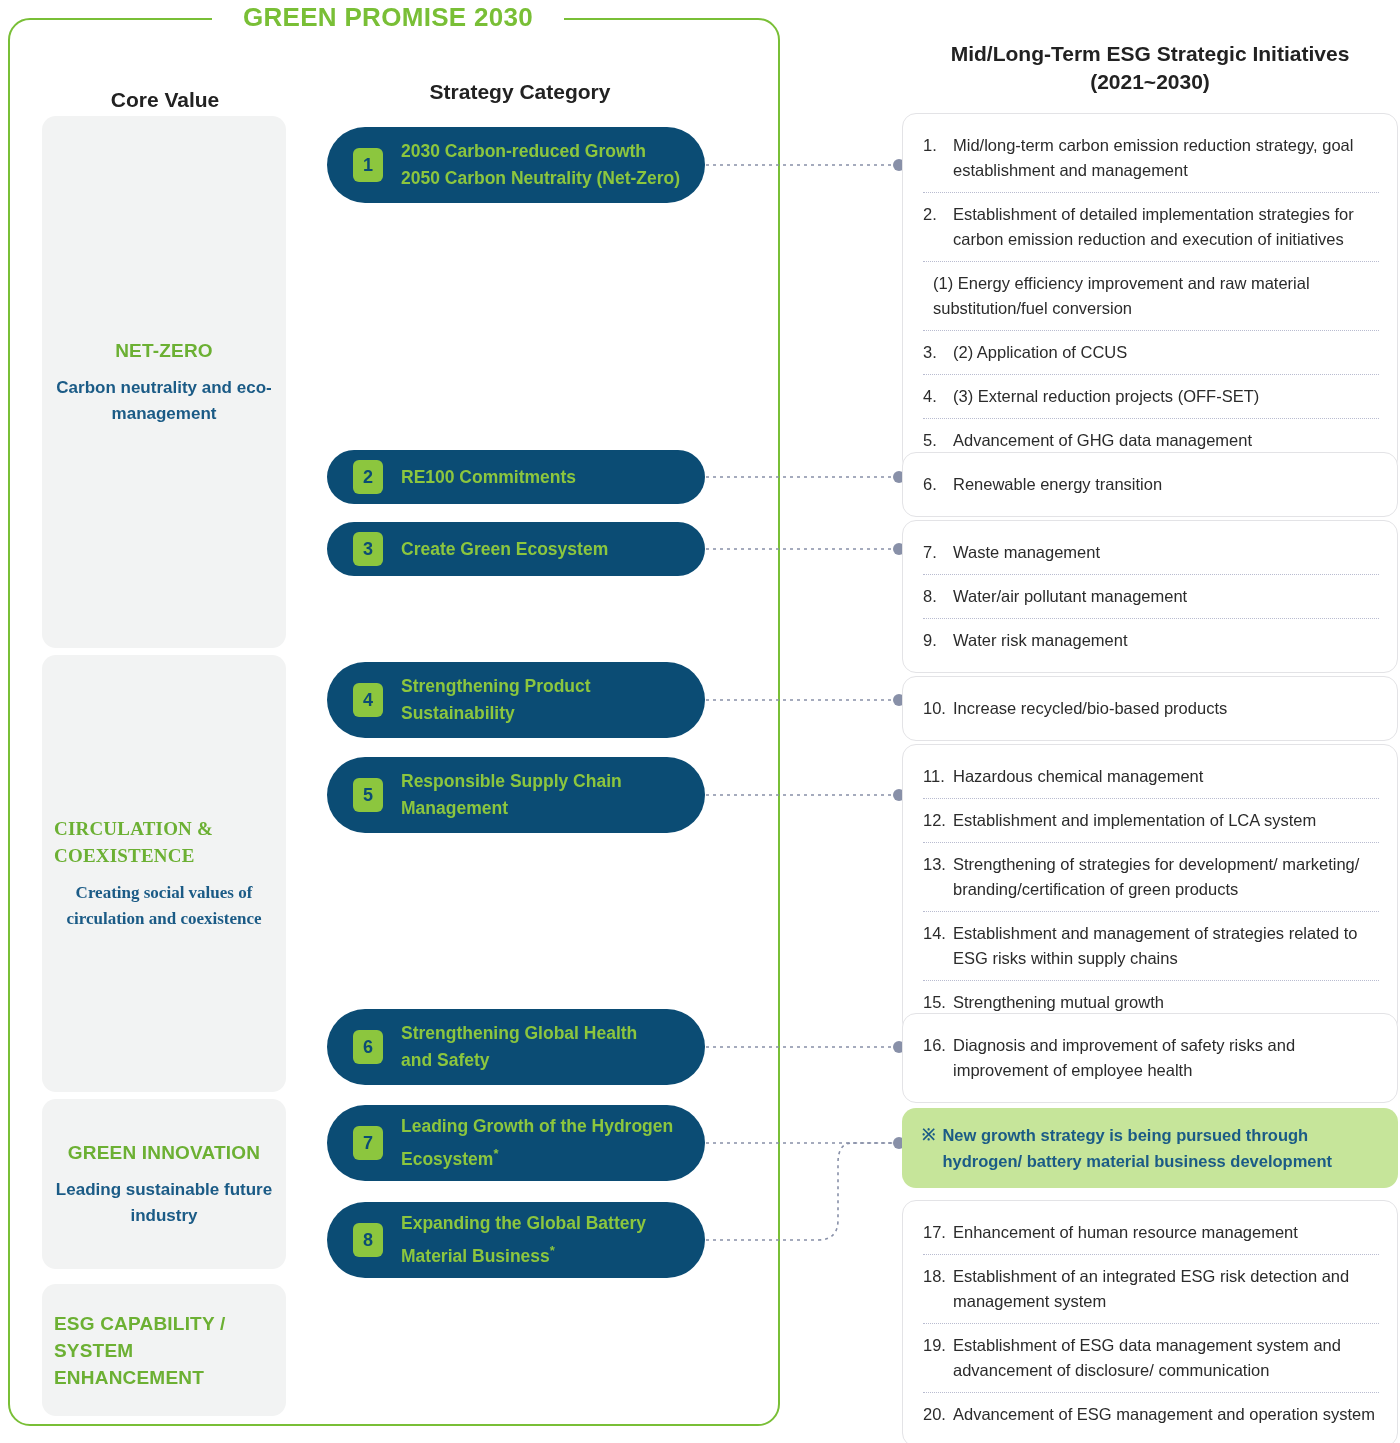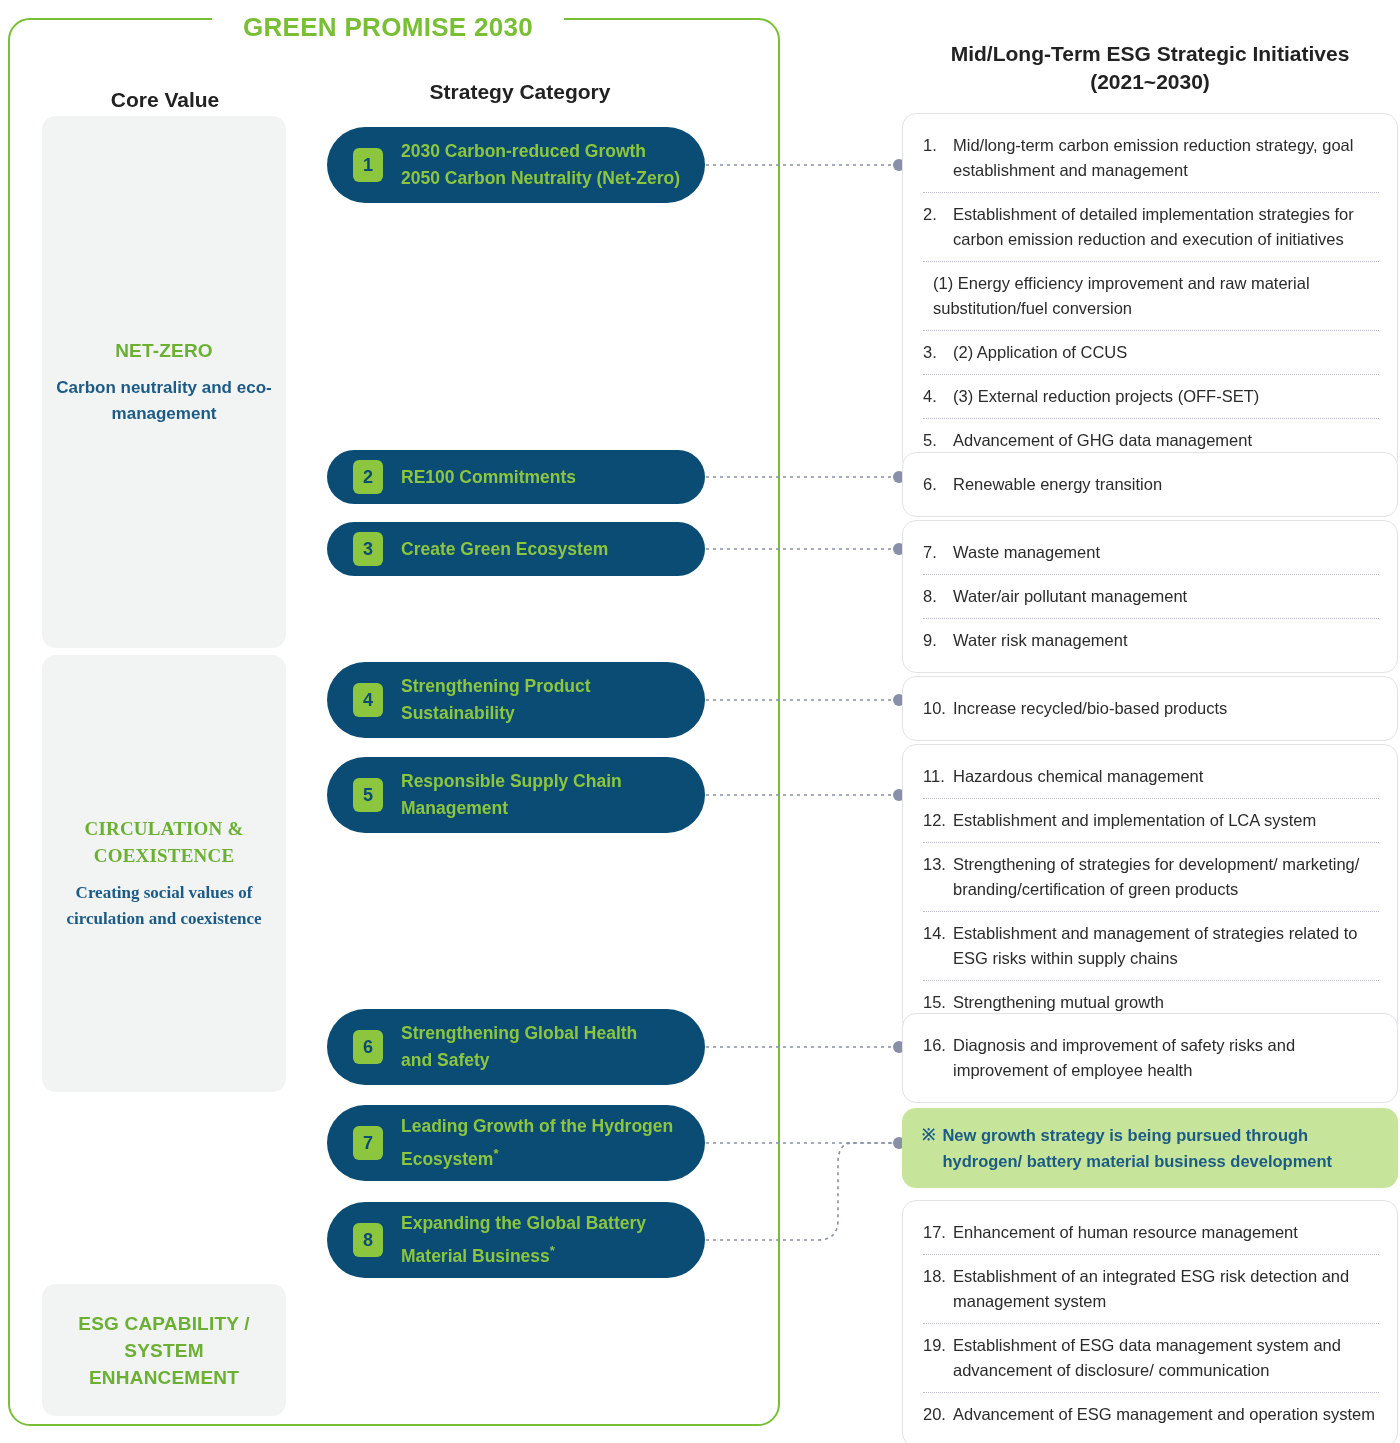--- a/index.html
+++ b/index.html
@@ -30,21 +30,21 @@
     position: absolute;
     left: 212px;
     top: 8px;
     width: 352px;
     height: 22px;
     background: #ffffff;
   }
   .frame-title {
     position: absolute;
     left: 212px;
-    top: 12px;
+    top: 2px;
     width: 352px;
     text-align: center;
     font-size: 26px;
     font-weight: bold;
     letter-spacing: 0.3px;
     color: #79bf36;
     background: #ffffff;
     line-height: 30px;
   }
 
@@ -77,21 +77,20 @@
     display: flex;
     flex-direction: column;
     align-items: center;
     justify-content: center;
     padding: 10px 12px;
   }
   .core-title {
     font-size: 19px;
     font-weight: bold;
     color: #6cb033;
-    text-align: center;
     line-height: 27px;
     letter-spacing: 0.2px;
   }
   .core-desc {
     margin-top: 11px;
     font-size: 17px;
     font-weight: bold;
     color: #1b5b86;
     text-align: center;
     line-height: 26px;
@@ -237,20 +236,24 @@
   <div class="core-card" style="top:116px; height:532px;">
     <div class="core-title">NET-ZERO</div>
     <div class="core-desc">Carbon neutrality and eco-management</div>
   </div>
 
   <div class="core-card" style="top:655px; height:437px;font-family:Liberation Serif, serif;">
     <div class="core-title">CIRCULATION &amp; COEXISTENCE</div>
     <div class="core-desc">Creating social values of circulation and coexistence</div>
   </div>
 
+  <div class="core-card" style="top:1099px; height:170px;">
+    <div class="core-title">GREEN INNOVATION</div>
+    <div class="core-desc">Leading sustainable future industry</div>
+  </div>
 
   <div class="core-card" style="top:1284px; height:132px;">
     <div class="core-title">ESG CAPABILITY / SYSTEM ENHANCEMENT</div>
   </div>
 
   <div class="pill" style="top:127px; height:76px;">
     <div class="pill-badge">1</div>
     <div class="pill-label">
       <div>2030 Carbon-reduced Growth</div>
       <div>2050 Carbon Neutrality (Net-Zero)</div>

